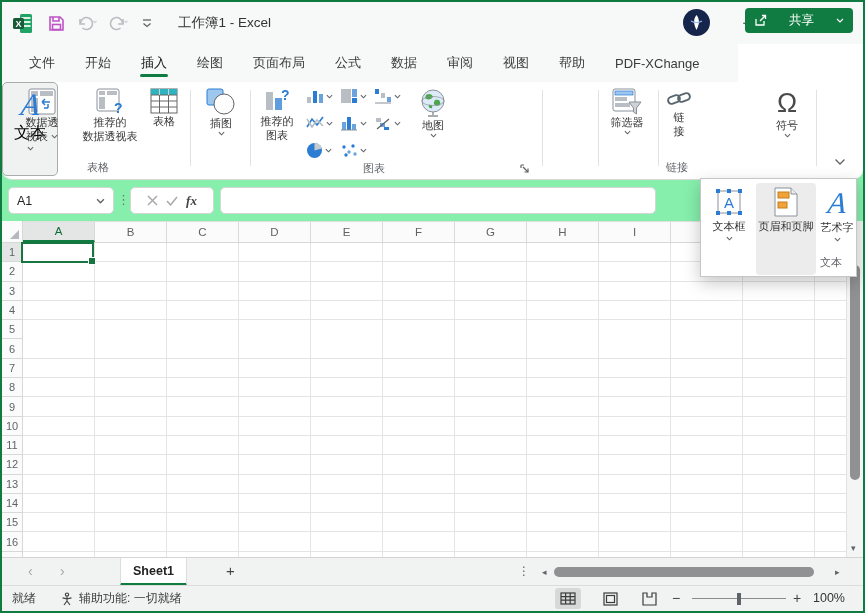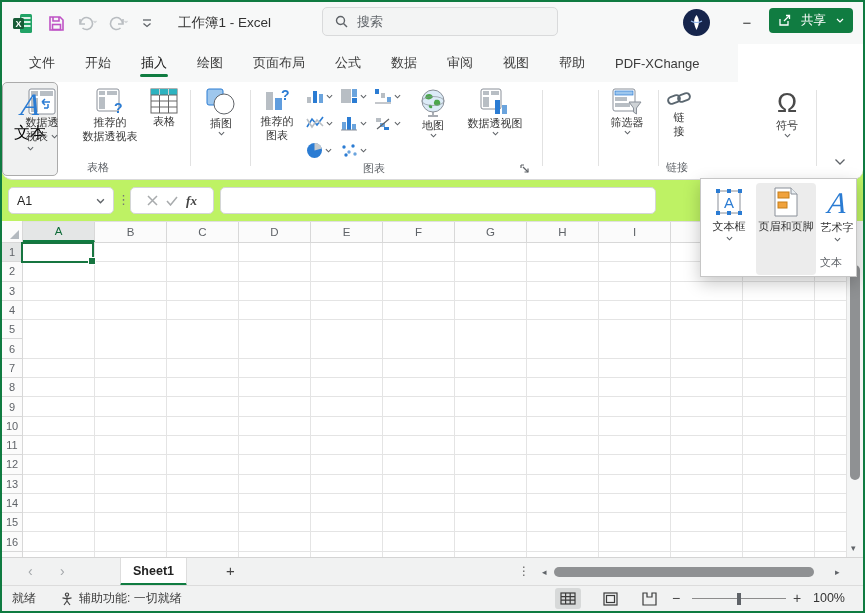--- a/index.html
+++ b/index.html
@@ -16,32 +16,32 @@
   #searchbox{left:322px;top:7px;width:236px;height:29px;background:#f3f4f4;border:1px solid #d9dadb;border-radius:5px;display:flex;align-items:center;padding-left:12px;gap:9px;}
   #searchbox span{font-size:13px;color:#5f6368;}
   #avatar{left:683px;top:9px;width:27px;height:27px;border-radius:50%;background:#16254c;display:flex;align-items:center;justify-content:center;}
   .winctl{top:2px;height:40px;width:44px;font-size:15px;color:#333;display:flex;align-items:center;justify-content:center;}
   
   #tabsrow{left:2px;top:44px;width:736px;height:38px;background:#f7f8f8;}
   #ribbon-tabs{display:flex;align-items:center;height:100%;padding-left:14px;gap:4px;}
   .rtab{position:relative;padding:0 13px;font-size:13px;color:#3b3b3b;height:100%;display:flex;align-items:center;cursor:default;white-space:nowrap;}
   .rtab.active{font-weight:400;color:#111;}
   .rtab.active::after{content:"";position:absolute;left:12px;right:12px;bottom:5px;height:3px;border-radius:2px;background:#107c41;}
-  #share-btn{right:12px;top:8px;height:25px;background:#107c41;border-radius:4px;color:#fff;display:flex;align-items:center;gap:10px;padding:0 9px;font-size:12.5px;}
+  #share-btn{right:12px;top:8px;height:25px;background:#107c41;border-radius:4px;color:#fff;display:flex;align-items:center;gap:22px;padding:0 9px;font-size:12.5px;}
   
   #ribbon{left:2px;top:82px;width:861px;height:98px;background:#fff;border-bottom:1px solid #d9d9d9;border-radius:0 0 10px 10px;z-index:2;}
   .vsep{position:absolute;top:8px;height:76px;width:1px;background:#e2e2e2;}
   .group-label{position:absolute;bottom:4px;left:0;right:0;text-align:center;font-size:11px;color:#5f6368;}
   .bigbtn{position:absolute;top:2px;display:flex;flex-direction:column;align-items:center;gap:1px;padding-top:4px;}
   .bigbtn .lbl{font-size:11px;color:#333;line-height:13px;text-align:center;white-space:nowrap;}
   .chev{display:inline-block;}
   .minicell{position:absolute;display:flex;align-items:center;gap:2px;}
   #text-btn{left:698px;top:2px;width:56px;height:94px;background:#f0f1f1;border:1px solid #ababab;border-radius:5px;display:flex;flex-direction:column;align-items:center;padding-top:6px;gap:2px;}
   
-  #formularow{left:2px;top:170px;width:861px;height:51px;background:#bef264;z-index:1;}
+  #formularow{left:2px;top:170px;width:861px;height:51px;background:#86efac;z-index:1;}
   .fcard{position:absolute;top:17px;height:27px;background:#fff;border:1px solid #d4d6d6;border-radius:5px;display:flex;align-items:center;}
   #namebox{left:6px;width:106px;padding:0 8px;font-size:12.5px;color:#222;justify-content:space-between;}
   #fxcard{left:128px;width:84px;justify-content:space-around;padding:0 12px;}
   #formulainput{left:218px;width:436px;}
   #fdots{left:115px;top:22px;font-size:13px;color:#777;}
   
   #colheaders{left:23px;top:221px;width:823px;height:22px;display:flex;overflow:hidden;background:#fbfbfb;border-top:1px solid #e0e0e0;border-bottom:1px solid #d8d8d8;}
   .colh{flex:0 0 72px;display:flex;align-items:center;justify-content:center;font-size:11.5px;color:#5f6368;border-right:1px solid #d8d8d8;}
   .colh.sel{background:#e4e6e6;color:#0e6b38;border-bottom:2px solid #107c41;}
   #corner{left:2px;top:221px;width:21px;height:22px;background:#fbfbfb;border-bottom:1px solid #d8d8d8;border-right:1px solid #d8d8d8;}
@@ -129,27 +129,20 @@
       <div class="tbtn" style="width:26px">
         <svg width="10" height="9" viewBox="0 0 10 9" fill="none" stroke="#5f6368" stroke-width="1.3">
             <path d="M1 1 h8"></path>
             <path d="M1.5 4.5 l3.5 3 3.5 -3"></path>
           </svg>
       </div>
       <div id="title-text" style="margin-left:18px">工作簿1  -  Excel</div>
     </div>
   </div>
 
-  <div class="abs" id="searchbox">
-    <svg width="13" height="13" viewBox="0 0 13 13" fill="none" stroke="#5f6368" stroke-width="1.4">
-        <circle cx="5.5" cy="5.5" r="4"></circle>
-        <path d="M8.5 8.5 L12 12"></path>
-      </svg>
-    <span>搜索</span>
-  </div>
 
   <div class="abs" id="avatar">
     <svg width="15" height="17" viewBox="0 0 15 17">
         <path d="M7.5 1 C4.5 5 4 9 7.5 16 C11 9 10.5 5 7.5 1" fill="#fff"></path>
         <path d="M2 7 C5 9 10 9 13 7" stroke="#8fb3e8" stroke-width="1.2" fill="none"></path>
       </svg>
   </div>
   <div class="abs winctl" style="right:96px">−</div>
   <div class="abs winctl" style="right:48px">□</div>
   <div class="abs winctl" style="right:2px;font-size:17px">×</div>
@@ -357,34 +350,20 @@
             <path d="M11 17 C13 16 15 18 14 20 C12 21 10 19 11 17 Z" fill="#4ca64c"></path>
             <ellipse cx="15" cy="13" rx="11" ry="4.5" fill="none" stroke="#8a9099" stroke-width=".7"></ellipse>
             <path d="M15 24 v3 M10 28 h10" stroke="#8a9099" stroke-width="1.4"></path>
           </svg>
         <span class="lbl">地图</span>
         <svg class="chev" width="7" height="5" viewBox="0 0 8 5" fill="none" stroke="#5f6368" stroke-width="1.2">
             <path d="M1 1 L4 4 L7 1"></path>
           </svg>
       </div>
 
-      <div class="bigbtn" style="left:206px;width:70px">
-        <svg width="30" height="28" viewBox="0 0 30 28">
-            <rect x="1" y="1" width="20" height="20" rx="2" fill="#fff" stroke="#8a9099"></rect>
-            <rect x="3" y="3" width="6" height="4" fill="#b8bec4"></rect>
-            <rect x="11" y="3" width="8" height="4" fill="#b8bec4"></rect>
-            <rect x="3" y="9" width="6" height="10" fill="#b8bec4"></rect>
-            <rect x="15" y="12" width="5" height="14" fill="#2b7cd3"></rect>
-            <rect x="22" y="17" width="5" height="9" fill="#6ba4dd"></rect>
-          </svg>
-        <span class="lbl">数据透视图</span>
-        <svg class="chev" width="7" height="5" viewBox="0 0 8 5" fill="none" stroke="#5f6368" stroke-width="1.2">
-            <path d="M1 1 L4 4 L7 1"></path>
-          </svg>
-      </div>
       <div class="group-label" style="left:0;width:240px">图表</div>
       <svg class="abs" style="left:266px;top:82px" width="10" height="10" viewBox="0 0 10 10" fill="none" stroke="#5f6368" stroke-width="1.2">
           <path d="M1 1 h3 M1 1 v3"></path>
           <path d="M3 3 L8 8"></path>
           <path d="M8 4.5 V8 H4.5"></path>
         </svg>
     </div>
     <div class="vsep" style="left:540px"></div>
 
     <div class="vsep" style="left:596px"></div>

